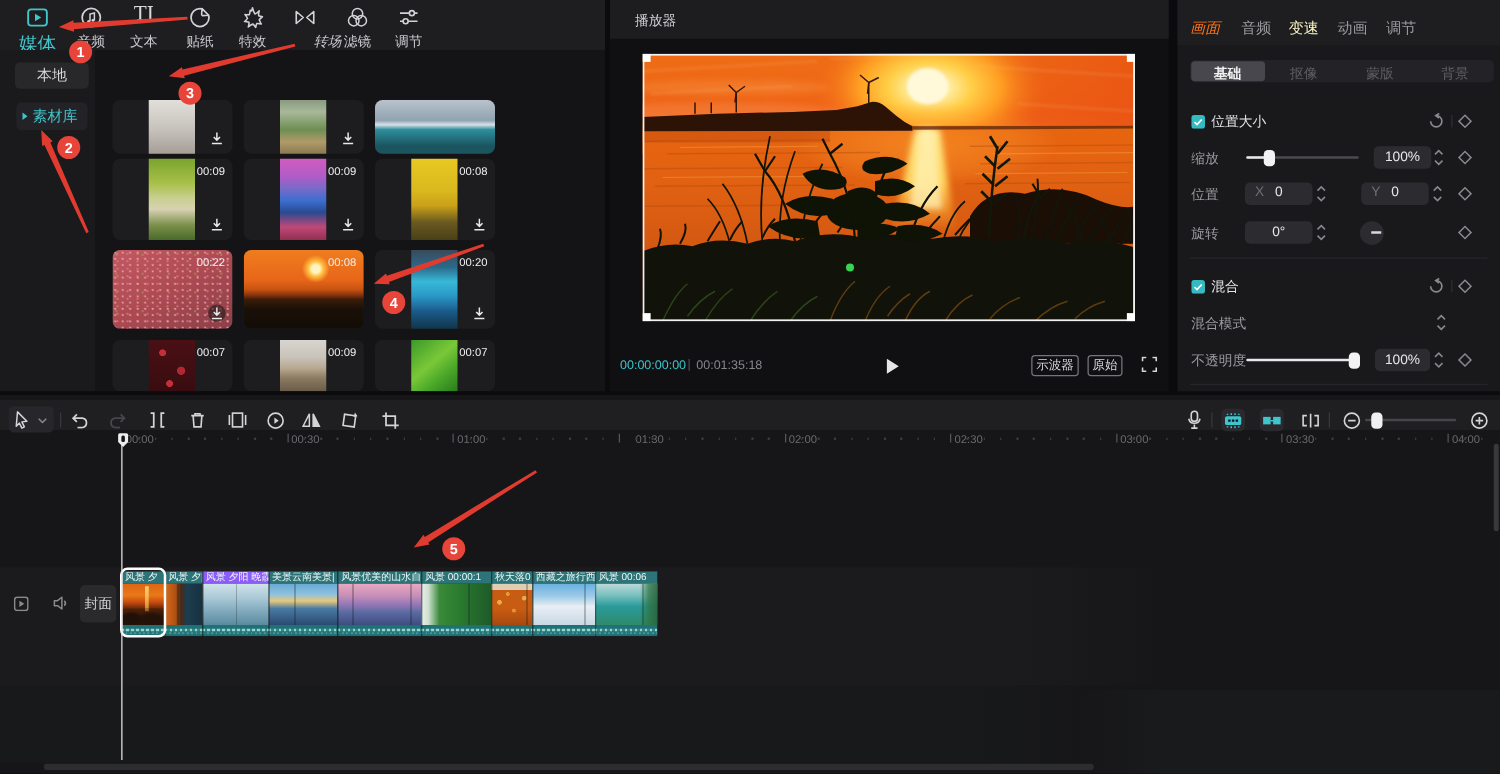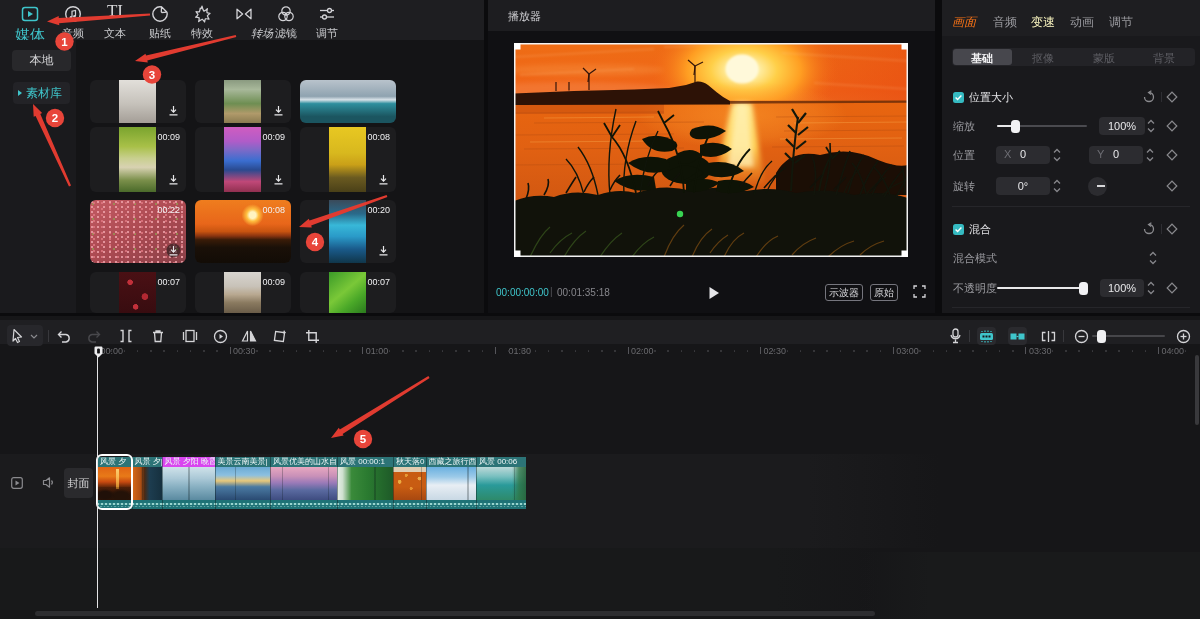--- a/index.html
+++ b/index.html
@@ -626,21 +626,21 @@
 <div class="abs" style="left:34.5px;top:0;width:30.0px;height:52.5px;overflow:hidden;">
           <div class="abs" style="left:0;top:0;width:30.0px;height:10.5px;background:#2c7477;color:#eef6f6;font-size:8px;line-height:10.5px;padding-left:3px;white-space:nowrap;overflow:hidden;">风景 夕|</div>
           <div class="abs" style="left:0;top:10.5px;width:30.0px;height:33px;background:linear-gradient(90deg,#d86a18 0%,#b05014 28%,#4a2a14 42%,#1d3d50 58%,#16303e 100%);"></div>
           <div class="abs" style="left:0;top:43.5px;width:30.0px;height:9px;background:#1e7276;">
             <div style="margin-top:3px;height:1.5px;background:repeating-linear-gradient(90deg,#98d4ce 0 2px,rgba(152,212,206,0.2) 2px 4px);"></div>
             <div style="margin-top:1px;height:1px;background:repeating-linear-gradient(90deg,rgba(152,212,206,0.5) 0 1.5px,rgba(152,212,206,0.08) 1.5px 3.5px);"></div>
           </div>
         </div>
 <div class="abs" style="left:34.5px;top:0;width:1px;height:52.5px;background:rgba(10,30,30,0.45);"></div>
 <div class="abs" style="left:64.5px;top:0;width:53.0px;height:52.5px;overflow:hidden;">
-          <div class="abs" style="left:0;top:0;width:53.0px;height:10.5px;background:#d946ef;color:#eef6f6;font-size:8px;line-height:10.5px;padding-left:3px;white-space:nowrap;overflow:hidden;">风景 夕阳 晚霞</div>
+          <div class="abs" style="left:0;top:0;width:53.0px;height:10.5px;background:#8b5cf6;color:#eef6f6;font-size:8px;line-height:10.5px;padding-left:3px;white-space:nowrap;overflow:hidden;">风景 夕阳 晚霞</div>
           <div class="abs" style="left:0;top:10.5px;width:53.0px;height:33px;background:linear-gradient(180deg,#cfe2ea 0%,#aac8d6 35%,#88b0c2 60%,#5a8aa0 100%);"></div>
           <div class="abs" style="left:0;top:43.5px;width:53.0px;height:9px;background:#1e7276;">
             <div style="margin-top:3px;height:1.5px;background:repeating-linear-gradient(90deg,#98d4ce 0 2px,rgba(152,212,206,0.2) 2px 4px);"></div>
             <div style="margin-top:1px;height:1px;background:repeating-linear-gradient(90deg,rgba(152,212,206,0.5) 0 1.5px,rgba(152,212,206,0.08) 1.5px 3.5px);"></div>
           </div>
         </div>
 <div class="abs" style="left:64.5px;top:0;width:1px;height:52.5px;background:rgba(10,30,30,0.45);"></div>
 <div class="abs" style="left:117.5px;top:0;width:55.5px;height:52.5px;overflow:hidden;">
           <div class="abs" style="left:0;top:0;width:55.5px;height:10.5px;background:#2c7477;color:#eef6f6;font-size:8px;line-height:10.5px;padding-left:3px;white-space:nowrap;overflow:hidden;">美景云南美景|</div>
           <div class="abs" style="left:0;top:10.5px;width:55.5px;height:33px;background:linear-gradient(180deg,#6aaad4 0%,#8cc0e0 25%,#e8c87a 42%,#4a7aa2 60%,#2a4a72 100%);"></div>

